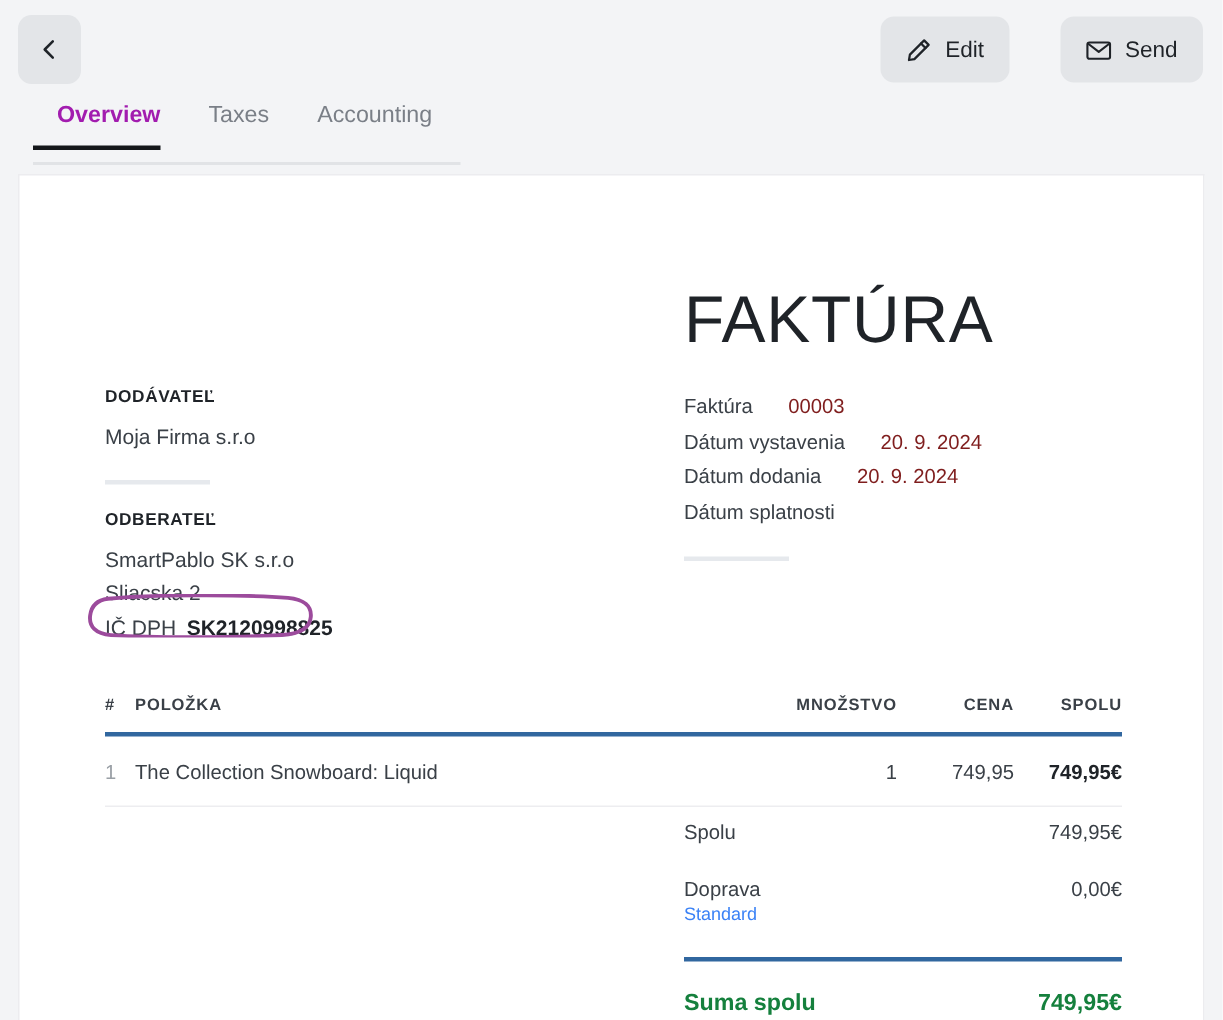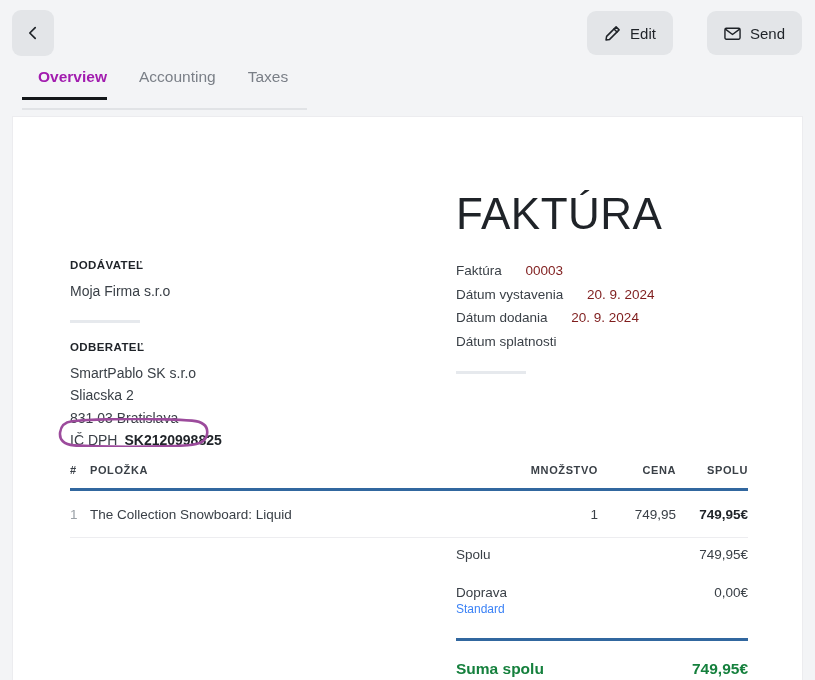--- a/index.html
+++ b/index.html
@@ -314,24 +314,24 @@
 
   </div>
 </div>
 
 <div class="tabs">
   <div class="tabs-rail"></div>
   <button class="tab active">
     <span>Overview</span>
   </button>
   <button class="tab">
-    <span>Accounting</span>
+    <span>Taxes</span>
   </button>
   <button class="tab">
-    <span>Taxes</span>
+    <span>Accounting</span>
   </button>
 </div>
 
 <div class="card">
   <div class="doc-inner">
 
     <div class="doc-title">FAKTÚRA</div>
 
     <div class="parties">
 
@@ -339,21 +339,20 @@
         <div class="party-label">DODÁVATEĽ</div>
         <div class="party-line">Moja Firma s.r.o</div>
       </div>
 
       <div class="party-sep"></div>
 
       <div>
         <div class="party-label">ODBERATEĽ</div>
         <div class="party-line">SmartPablo SK s.r.o</div>
         <div class="party-line">Sliacska 2</div>
-        <div class="party-line">831 03 Bratislava</div>
 
         <div class="vat-row">
           <svg class="annot-ellipse" viewBox="0 0 152 29">
             <path d="M14 3.2 C42 0.4, 104 0.2, 134 2.6
                      C145 3.6, 149.8 8.4, 149.2 15.2
                      C148.6 22.4, 142 26.6, 130 27.3
                      C98 29.2, 44 29.3, 16 27.4
                      C5.6 26.6, 1.2 21.6, 2.1 14.4
                      C2.9 7.8, 7.2 4.0, 14 3.2 Z" fill="none" stroke="#9c4b9c" stroke-width="2.6" stroke-linecap="round" stroke-linejoin="round"></path>
           </svg>

